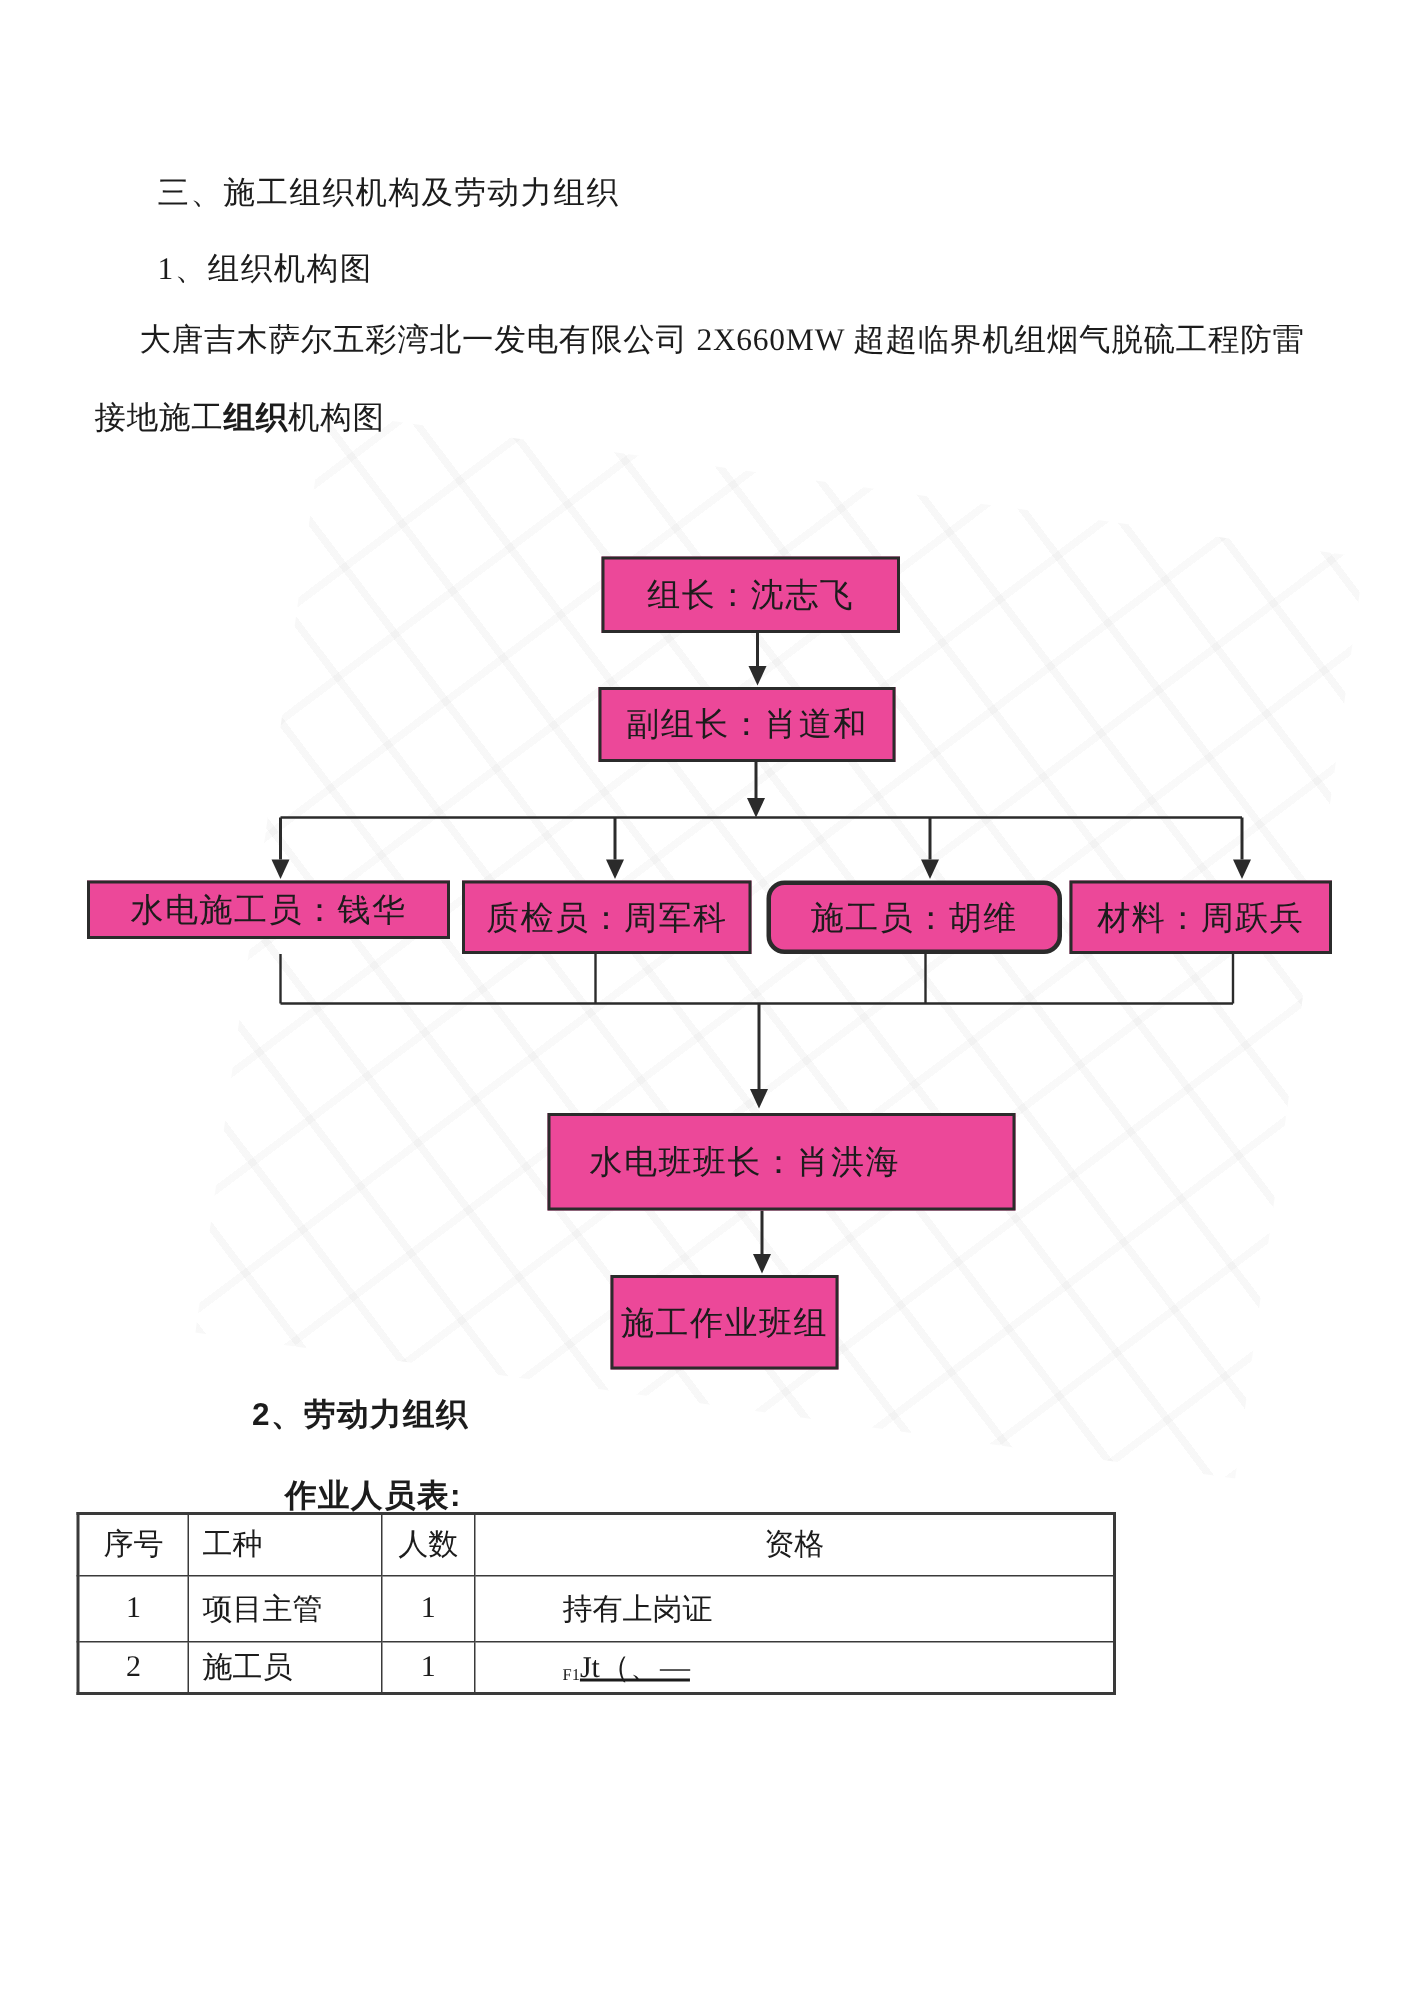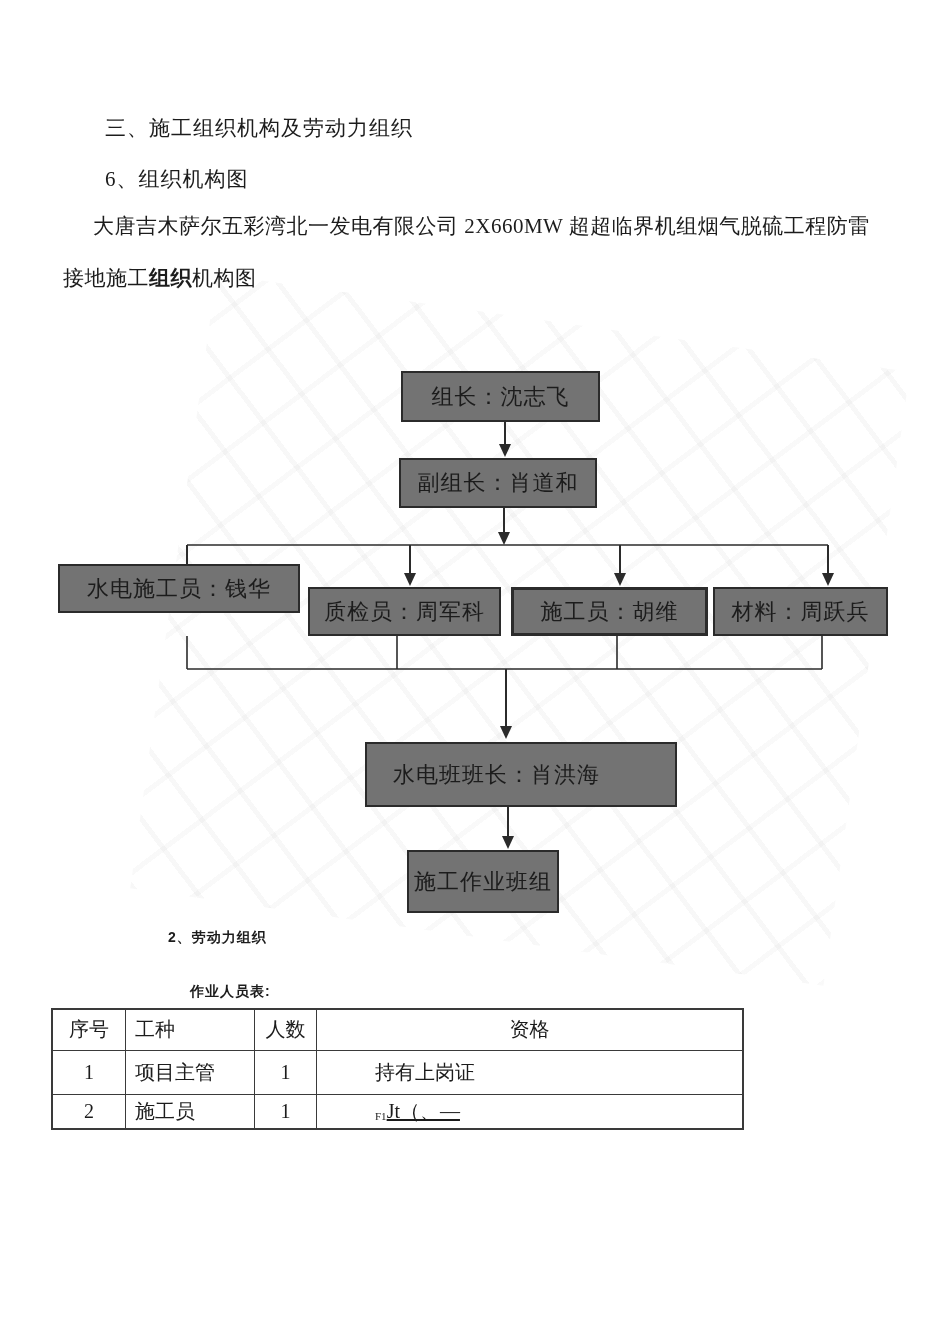--- a/index.html
+++ b/index.html
@@ -6,46 +6,46 @@
   #page{
     position:relative;
     width:950px;height:1344px;
     background:#ffffff;
     font-family:"Liberation Serif","DejaVu Serif",serif;
     color:#1c1c1c;
     overflow:hidden;
   }
   .abs{position:absolute;}
   .heading{font-size:21px;letter-spacing:1px;white-space:nowrap;}
-  .heading-sans{font-family:"Liberation Sans","DejaVu Sans",sans-serif;font-weight:600;letter-spacing:1px;white-space:nowrap;font-size:14px;}
+  .heading-sans{font-family:"Liberation Sans","DejaVu Sans",sans-serif;font-weight:600;letter-spacing:1px;white-space:nowrap;font-size:21px;}
   .para{font-size:21px;letter-spacing:0.5px;white-space:nowrap;}
   .bold-seg{font-family:"Liberation Sans","DejaVu Sans",sans-serif;font-weight:700;}
 
   
   #watermark{
     left:170px;top:320px;width:700px;height:620px;
     background:
       repeating-linear-gradient(45deg, rgba(120,120,120,0.055) 0 5px, transparent 5px 48px),
       repeating-linear-gradient(-45deg, rgba(120,120,120,0.045) 0 5px, transparent 5px 56px);
     transform:rotate(8deg);
     pointer-events:none;
   }
 
   
   #chart-lines{left:0;top:0;width:950px;height:1344px;pointer-events:none;z-index:1;}
   .node{
     position:absolute;
     box-sizing:border-box;
     border:2px solid #2b2b2b;
-    background:#737373;
+    background:#ec4899;
     display:flex;align-items:center;justify-content:center;
     font-size:22px;letter-spacing:1px;
     z-index:2;white-space:nowrap;
   }
-  .node.thick{border-width:3px;}
+  .node.thick{border-width:3px;border-radius:12px;}
   .node.left-text{justify-content:flex-start;padding-left:26px;}
 
   
   #worker-table{
     position:absolute;left:51px;top:1008px;
     border-collapse:collapse;table-layout:fixed;
     width:677px;
     font-size:20px;color:#1c1c1c;
   }
   #worker-table td,#worker-table th{
@@ -68,21 +68,21 @@
 </style>
 </head>
 <body>
 
 <div id="page">
 
   <div id="watermark" class="abs"></div>
 
   <div class="abs heading" style="left:105px;top:114px;">三、施工组织机构及劳动力组织</div>
 
-  <div class="abs heading" style="left:105px;top:165px;">6、组织机构图</div>
+  <div class="abs heading" style="left:105px;top:165px;">1、组织机构图</div>
 
   <div class="abs para" style="left:93px;top:212px;">大唐吉木萨尔五彩湾北一发电有限公司 2X660MW 超超临界机组烟气脱硫工程防雷</div>
 
   <div class="abs para" style="left:63px;top:264px;"><span>接地施工</span><span class="bold-seg">组织</span><span>机构图</span></div>
 
   <svg id="chart-lines" class="abs" viewBox="0 0 950 1344">
     <g stroke="#2b2b2b" stroke-width="2" fill="none">
       <path d="M505 422 V444"></path>
       <path d="M504 508 V532"></path>
       <path d="M187 545 H828" stroke-width="1.6"></path>
@@ -107,21 +107,21 @@
       <path d="M828 586 L822 573 L834 573 Z"></path>
       <path d="M506 739 L500 726 L512 726 Z"></path>
       <path d="M508 849 L502 836 L514 836 Z"></path>
     </g>
   </svg>
 
   <div class="node" style="left:401px;top:371px;width:199px;height:51px;">组长：沈志飞</div>
 
   <div class="node" style="left:399px;top:458px;width:198px;height:50px;">副组长：肖道和</div>
 
-  <div class="node" style="left:58px;top:564px;width:242px;height:49px;">水电施工员：钱华</div>
+  <div class="node" style="left:58px;top:587px;width:242px;height:39px;">水电施工员：钱华</div>
 
   <div class="node" style="left:308px;top:587px;width:193px;height:49px;">质检员：周军科</div>
 
   <div class="node thick" style="left:511px;top:587px;width:197px;height:49px;">施工员：胡维</div>
 
   <div class="node" style="left:713px;top:587px;width:175px;height:49px;">材料：周跃兵</div>
 
   <div class="node left-text" style="left:365px;top:742px;width:312px;height:65px;">水电班班长：肖洪海</div>
 
   <div class="node" style="left:407px;top:850px;width:152px;height:63px;">施工作业班组</div>

